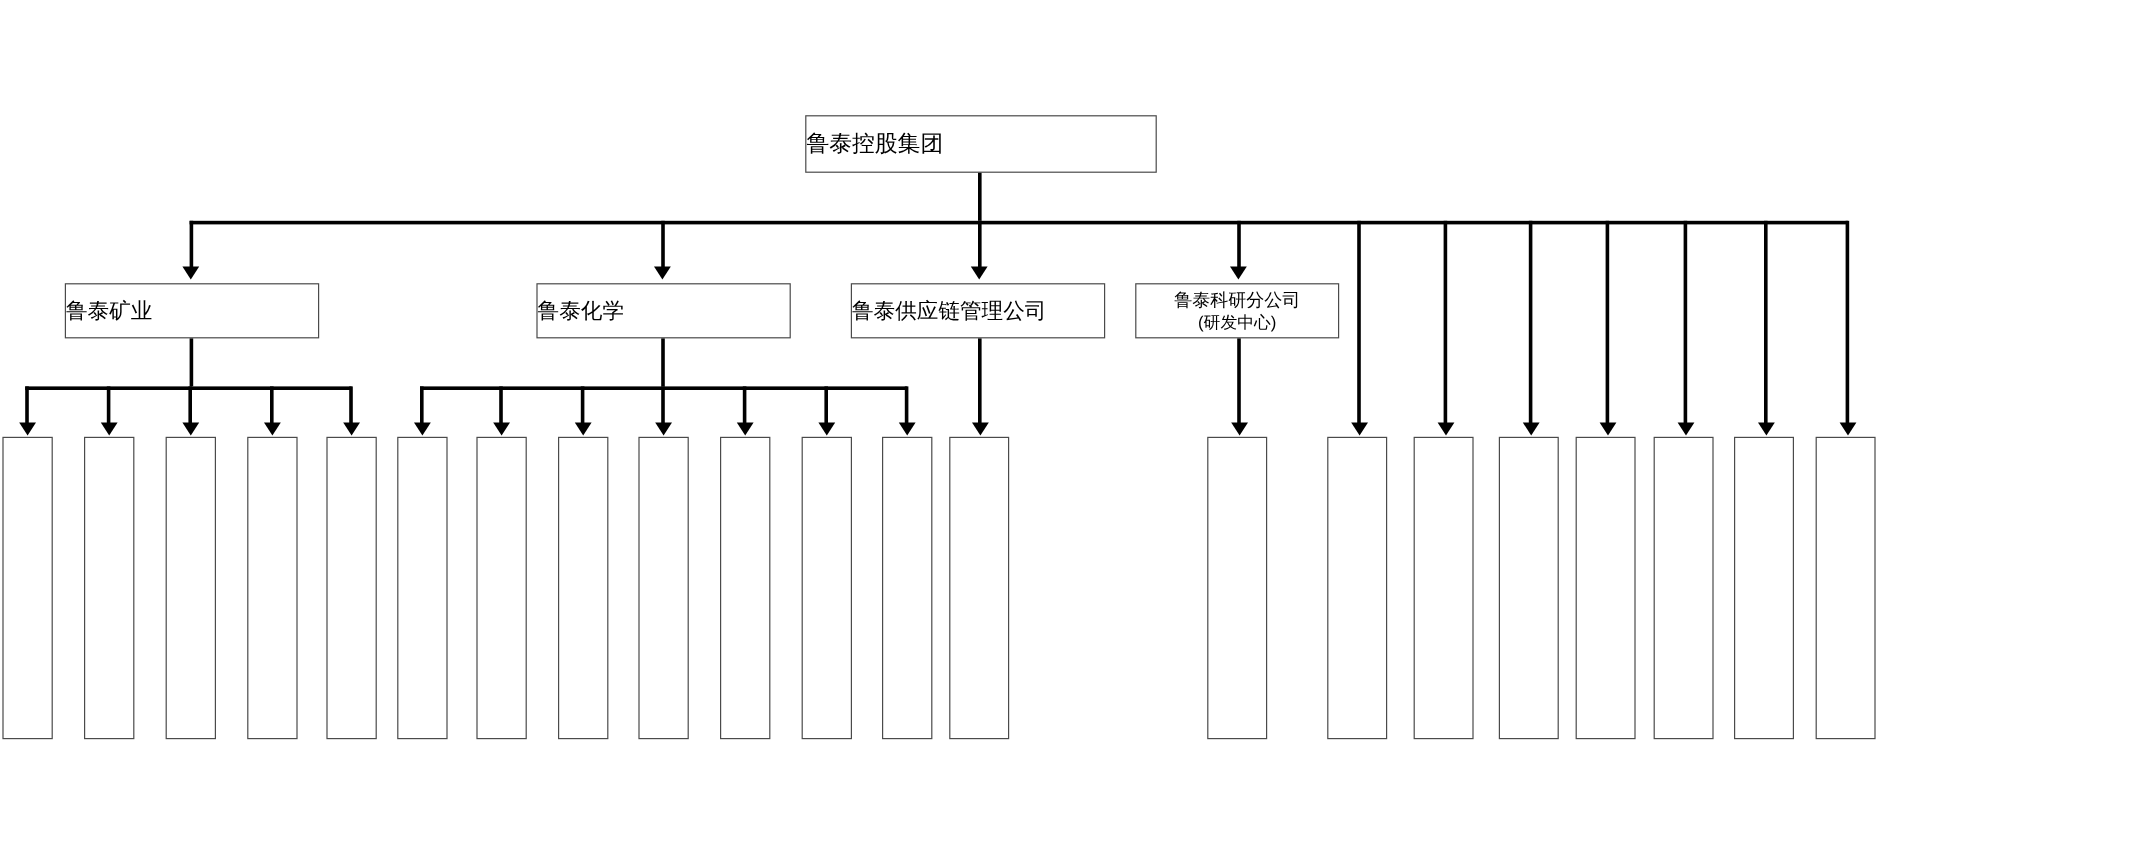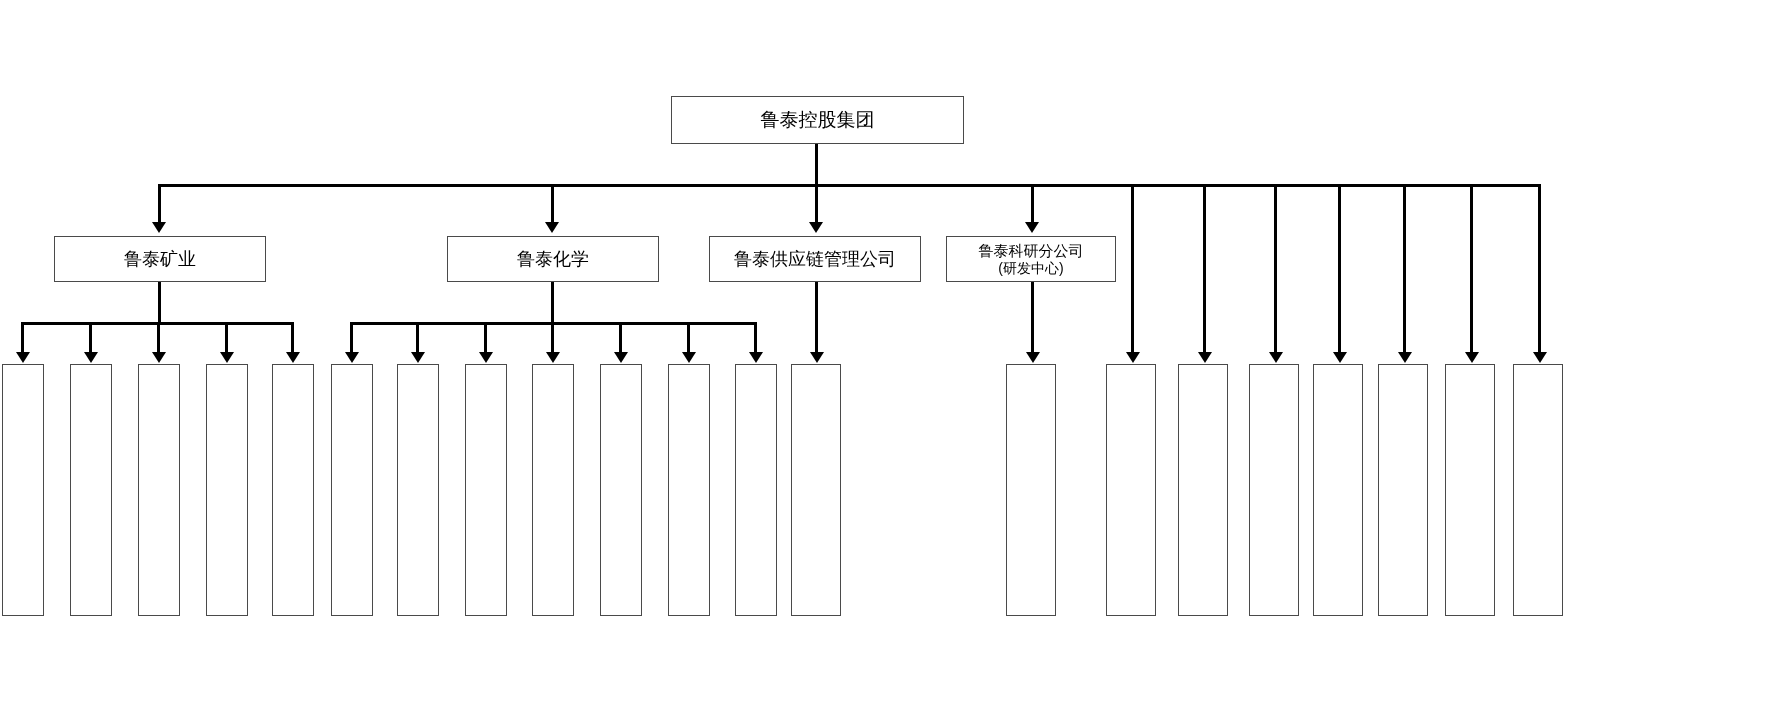--- a/index.html
+++ b/index.html
@@ -32,21 +32,20 @@
   }
 
   
   .node {
     position: absolute;
     box-sizing: border-box;
     border: 1px solid #4a4a4a;
     background: #ffffff;
     display: flex;
     align-items: center;
-    justify-content: center;
     color: #000000;
     font-family: "Liberation Sans", "DejaVu Sans", sans-serif;
   }
   .node.root {
     font-size: 19px;
   }
   .node.level2 {
     font-size: 18px;
   }
   .node.level2.two-line {

